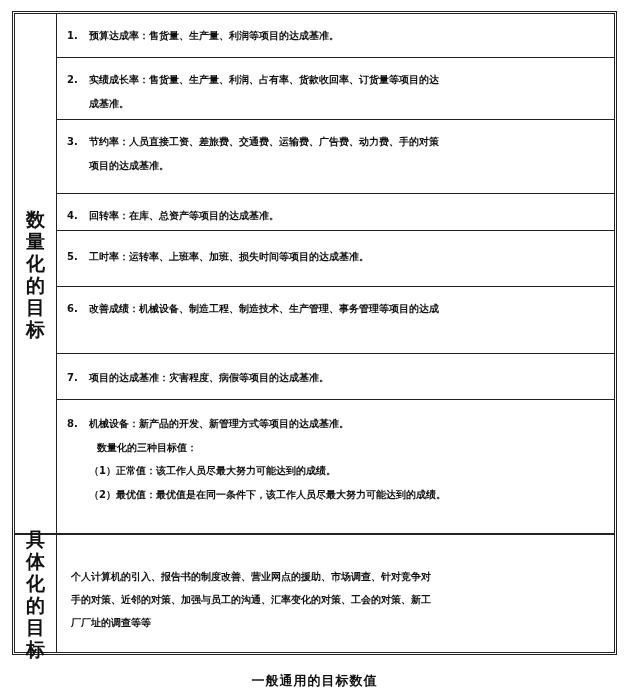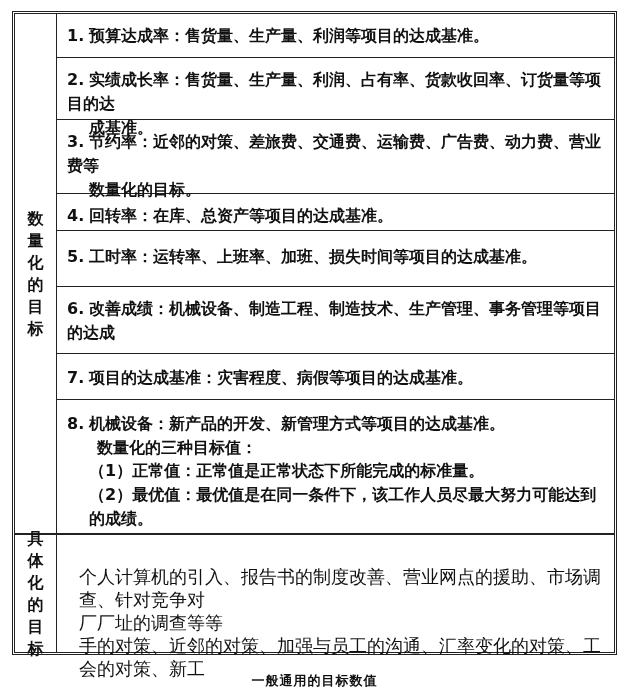--- a/index.html
+++ b/index.html
@@ -14,41 +14,41 @@
   }
   .inner-frame {
     position: absolute; left: 0; top: 0; right: 0; bottom: 0;
   }
   .label-col {
     position: absolute; left: 0; width: 42px;
     border-right: 1.5px solid #222; box-sizing: border-box;
     display: flex; align-items: center; justify-content: center;
   }
   .label-text {
-    font-size: 16px; font-weight: bold; line-height: 22px; text-align: center;
+    font-size: 19px; font-weight: bold; line-height: 22px; text-align: center;
     width: 30px; word-break: break-all; letter-spacing: 0;
   }
   .rows {
     position: absolute; left: 42px; right: 0;
   }
   .row {
     position: absolute; left: 0; right: 0;
     border-bottom: 1.5px solid #222; box-sizing: border-box;
     padding: 10px 10px 0 10px;
-    font-size: 16px; font-weight: bold; line-height: 24px;
+    font-size: 10px; font-weight: bold; line-height: 24px;
   }
   .row.last { border-bottom: none; }
   .row .num { display: inline-block; width: 22px; }
   .row .cont { display: block; padding-left: 22px; }
   .sub-title { padding-left: 30px; line-height: 23px; }
   .sub-item { padding-left: 22px; line-height: 24px; }
   .concrete {
-    position: absolute; left: 12px; right: 0;
+    position: absolute; left: 4px; right: 0;
     padding: 10px 10px 0 10px;
-    font-size: 18px; font-weight: normal; line-height: 23px;
+    font-size: 10px; font-weight: bold; line-height: 23px;
   }
   .divider-thick {
     position: absolute; left: 0; right: 0; height: 0;
     border-top: 2px solid #222;
   }
   .caption {
     position: absolute; left: 0; right: 0; top: 672px;
     text-align: center; font-size: 13px; font-weight: bold; letter-spacing: 1px;
   }
 </style>
@@ -64,58 +64,58 @@
 
     <div class="rows" style="top:0; height:519px;">
       <div class="row" style="top:0; height:44px;">
         <span class="num">1.</span><span>预算达成率：</span><span>售货量、生产量、利润等项目的达成基准。</span>
       </div>
       <div class="row" style="top:44px; height:62px;">
         <span class="num">2.</span><span>实绩成长率：</span><span>售货量、生产量、利润、占有率、货款收回率、订货量等项目的达</span>
         <span class="cont">成基准。</span>
       </div>
       <div class="row" style="top:106px; height:74px;">
-        <span class="num">3.</span><span>节约率：</span><span>近邻的对策、差旅费、交通费、运输费、广告费、动力费、营业费等</span>
-        <span class="cont">数量化的目标。</span>
+        <span class="num">3.</span><span>节约率：</span><span>人员直接工资、差旅费、交通费、运输费、广告费、动力费、手的对策</span>
+        <span class="cont">项目的达成基准。</span>
       </div>
       <div class="row" style="top:180px; height:37px;">
         <span class="num">4.</span><span>回转率：</span><span>在库、总资产等项目的达成基准。</span>
       </div>
       <div class="row" style="top:217px; height:56px; padding-top:14px;">
         <span class="num">5.</span><span>工时率：</span><span>运转率、上班率、加班、损失时间等项目的达成基准。</span>
       </div>
       <div class="row" style="top:273px; height:67px;">
         <span class="num">6.</span><span>改善成绩：</span><span>机械设备、制造工程、制造技术、生产管理、事务管理等项目的达成</span>
       </div>
       <div class="row" style="top:340px; height:46px; padding-top:12px;">
         <span class="num">7.</span><span>项目的达成基准：</span><span>灾害程度、病假等项目的达成基准。</span>
       </div>
       <div class="row last" style="top:386px; height:133px; padding-top:12px;">
         <div>
           <span class="num">8.</span><span>机械设备：</span><span>新产品的开发、新管理方式等项目的达成基准。</span>
         </div>
         <div class="sub-title">数量化的三种目标值：</div>
         <div class="sub-item">
-          <span>（1）</span><span>正常值：</span><span>正常值是正常状态下所能完成的标准量。</span>
+          <span>（1）</span><span>正常值：</span><span>该工作人员尽最大努力可能达到的成绩。</span>
         </div>
         <div class="sub-item">
           <span>（2）</span><span>最优值：</span><span>最优值是在同一条件下，该工作人员尽最大努力可能达到的成绩。</span>
         </div>
       </div>
     </div>
 
     <div class="divider-thick" style="top:519px;"></div>
 
     <div class="label-col" style="top:521px; height:117px;">
       <div class="label-text">具体化的目标</div>
     </div>
     <div class="rows" style="top:521px; height:117px;">
       <div class="concrete" style="top:20px;">
         <div>个人计算机的引入、报告书的制度改善、营业网点的援助、市场调查、针对竞争对</div>
+        <div>手的对策、近邻的对策、加强与员工的沟通、汇率变化的对策、工会的对策、新工</div>
         <div>厂厂址的调查等等</div>
-        <div>手的对策、近邻的对策、加强与员工的沟通、汇率变化的对策、工会的对策、新工</div>
       </div>
     </div>
 
   </div>
 </div>
 
 <div class="caption">一般通用的目标数值</div>
 
 </body></html>

